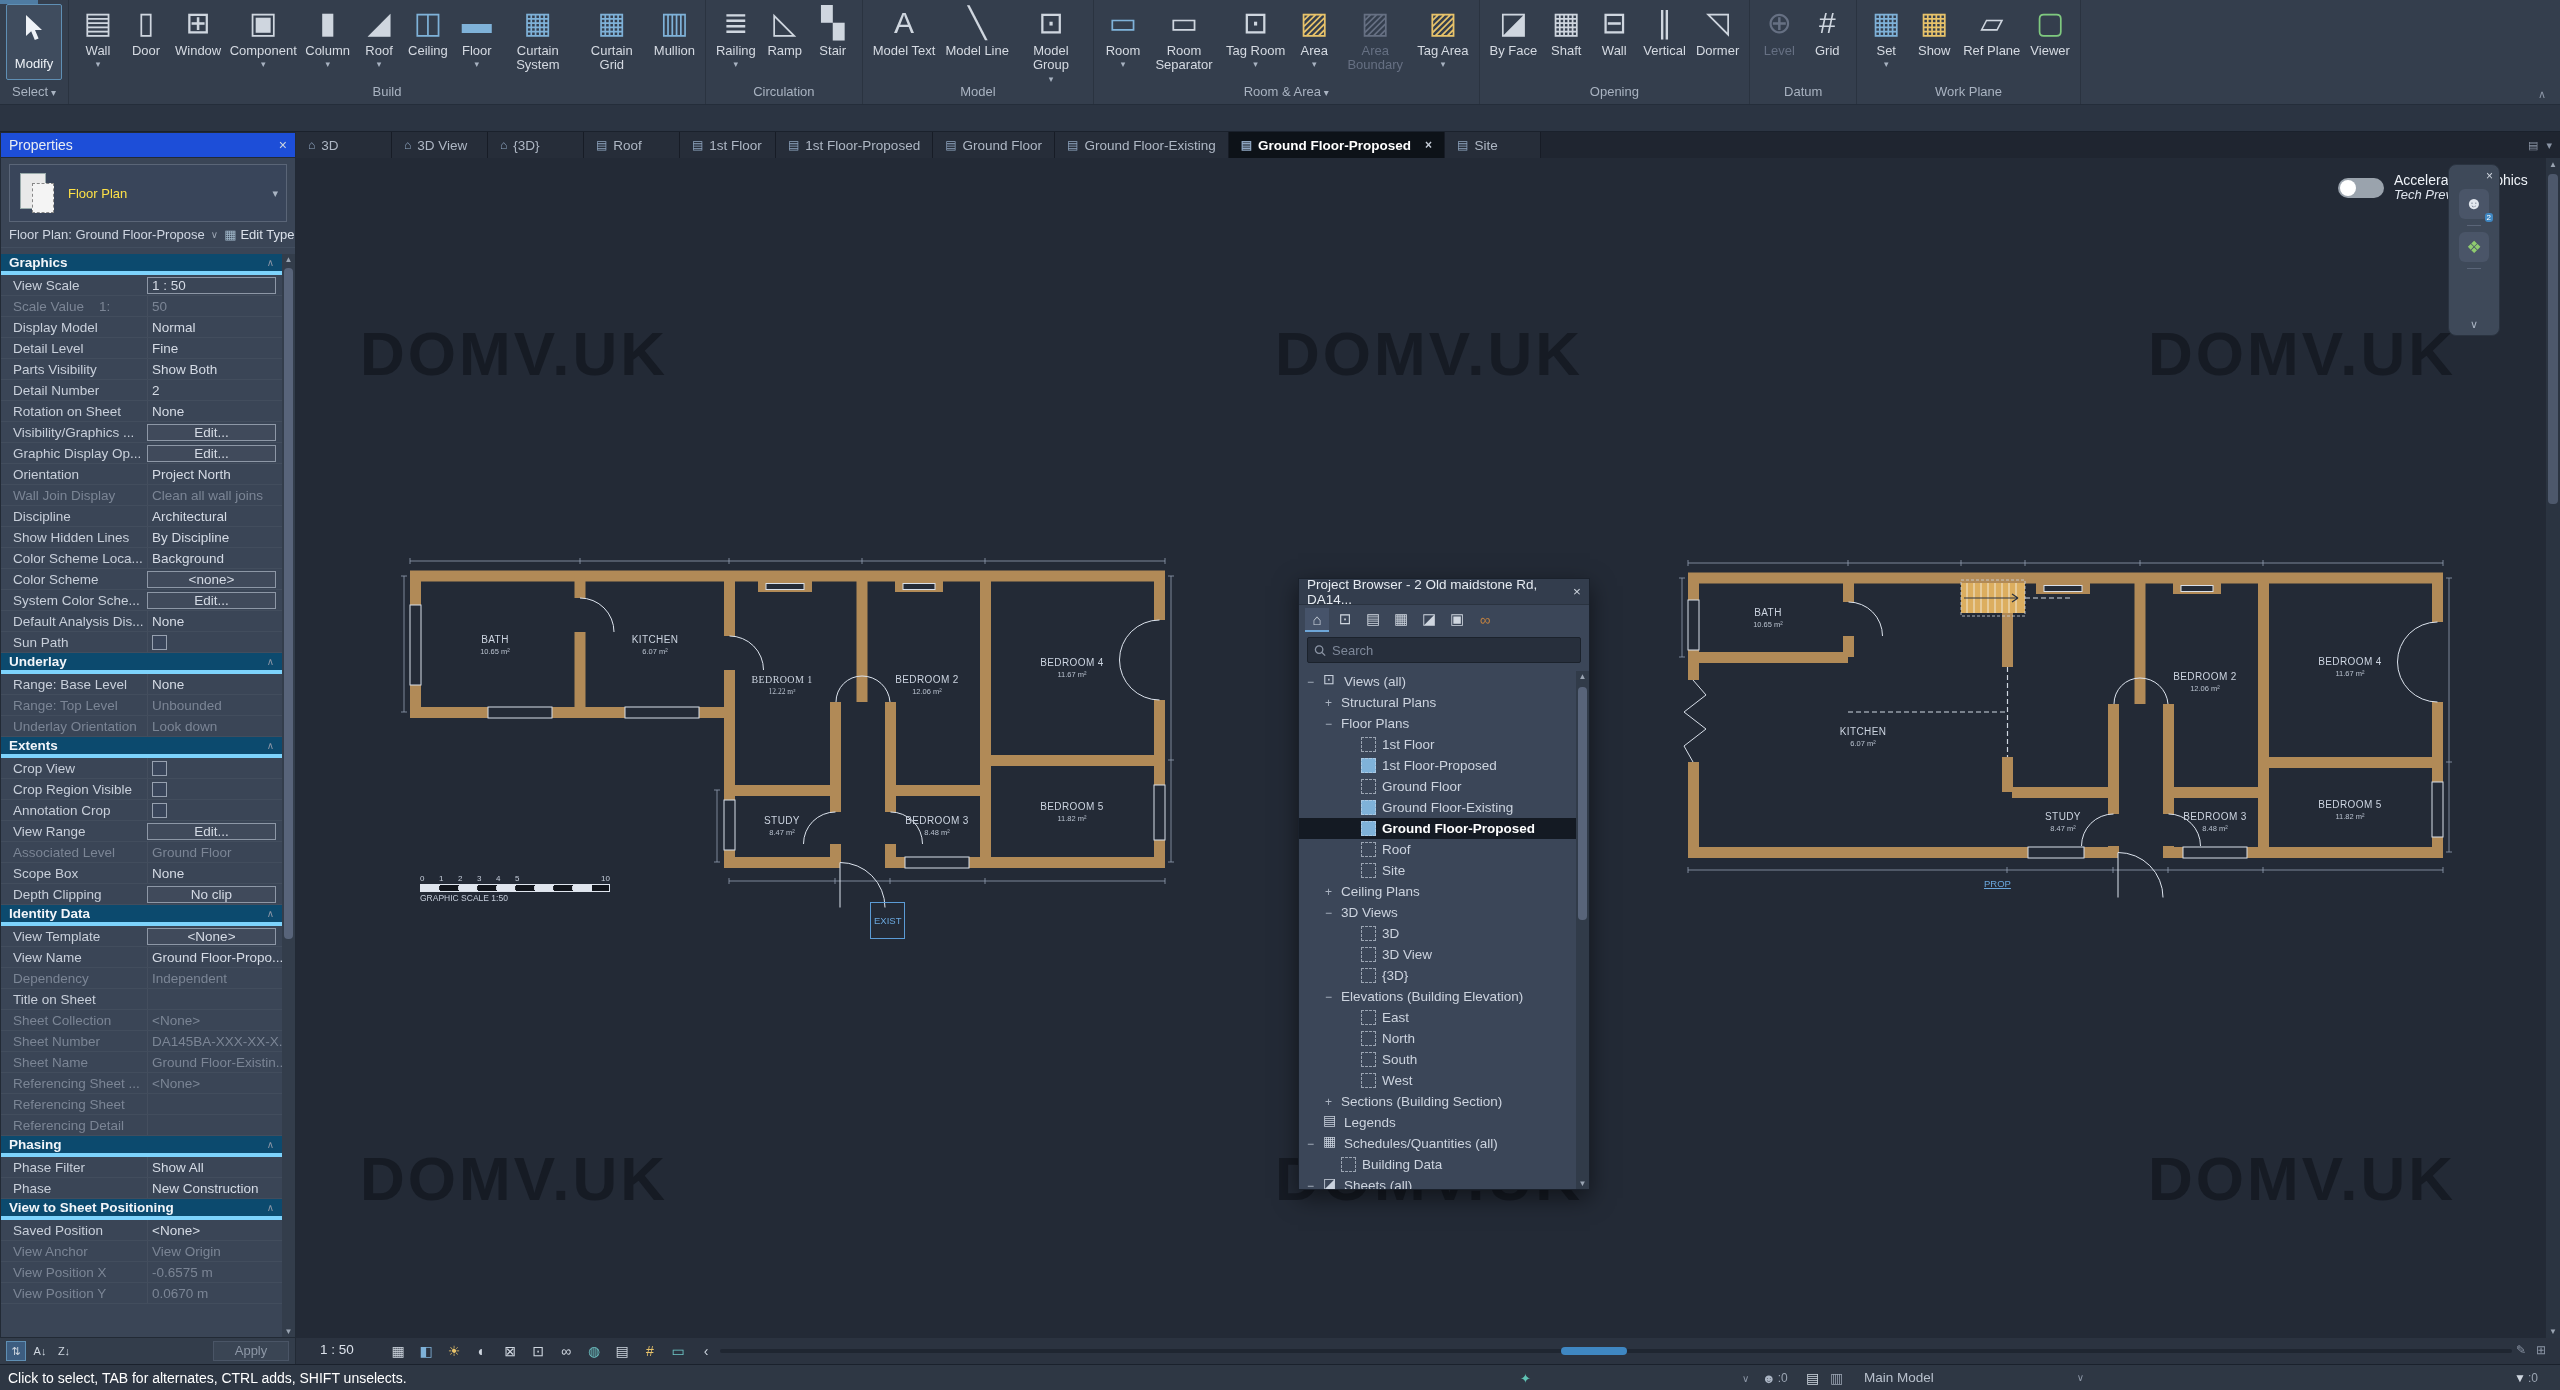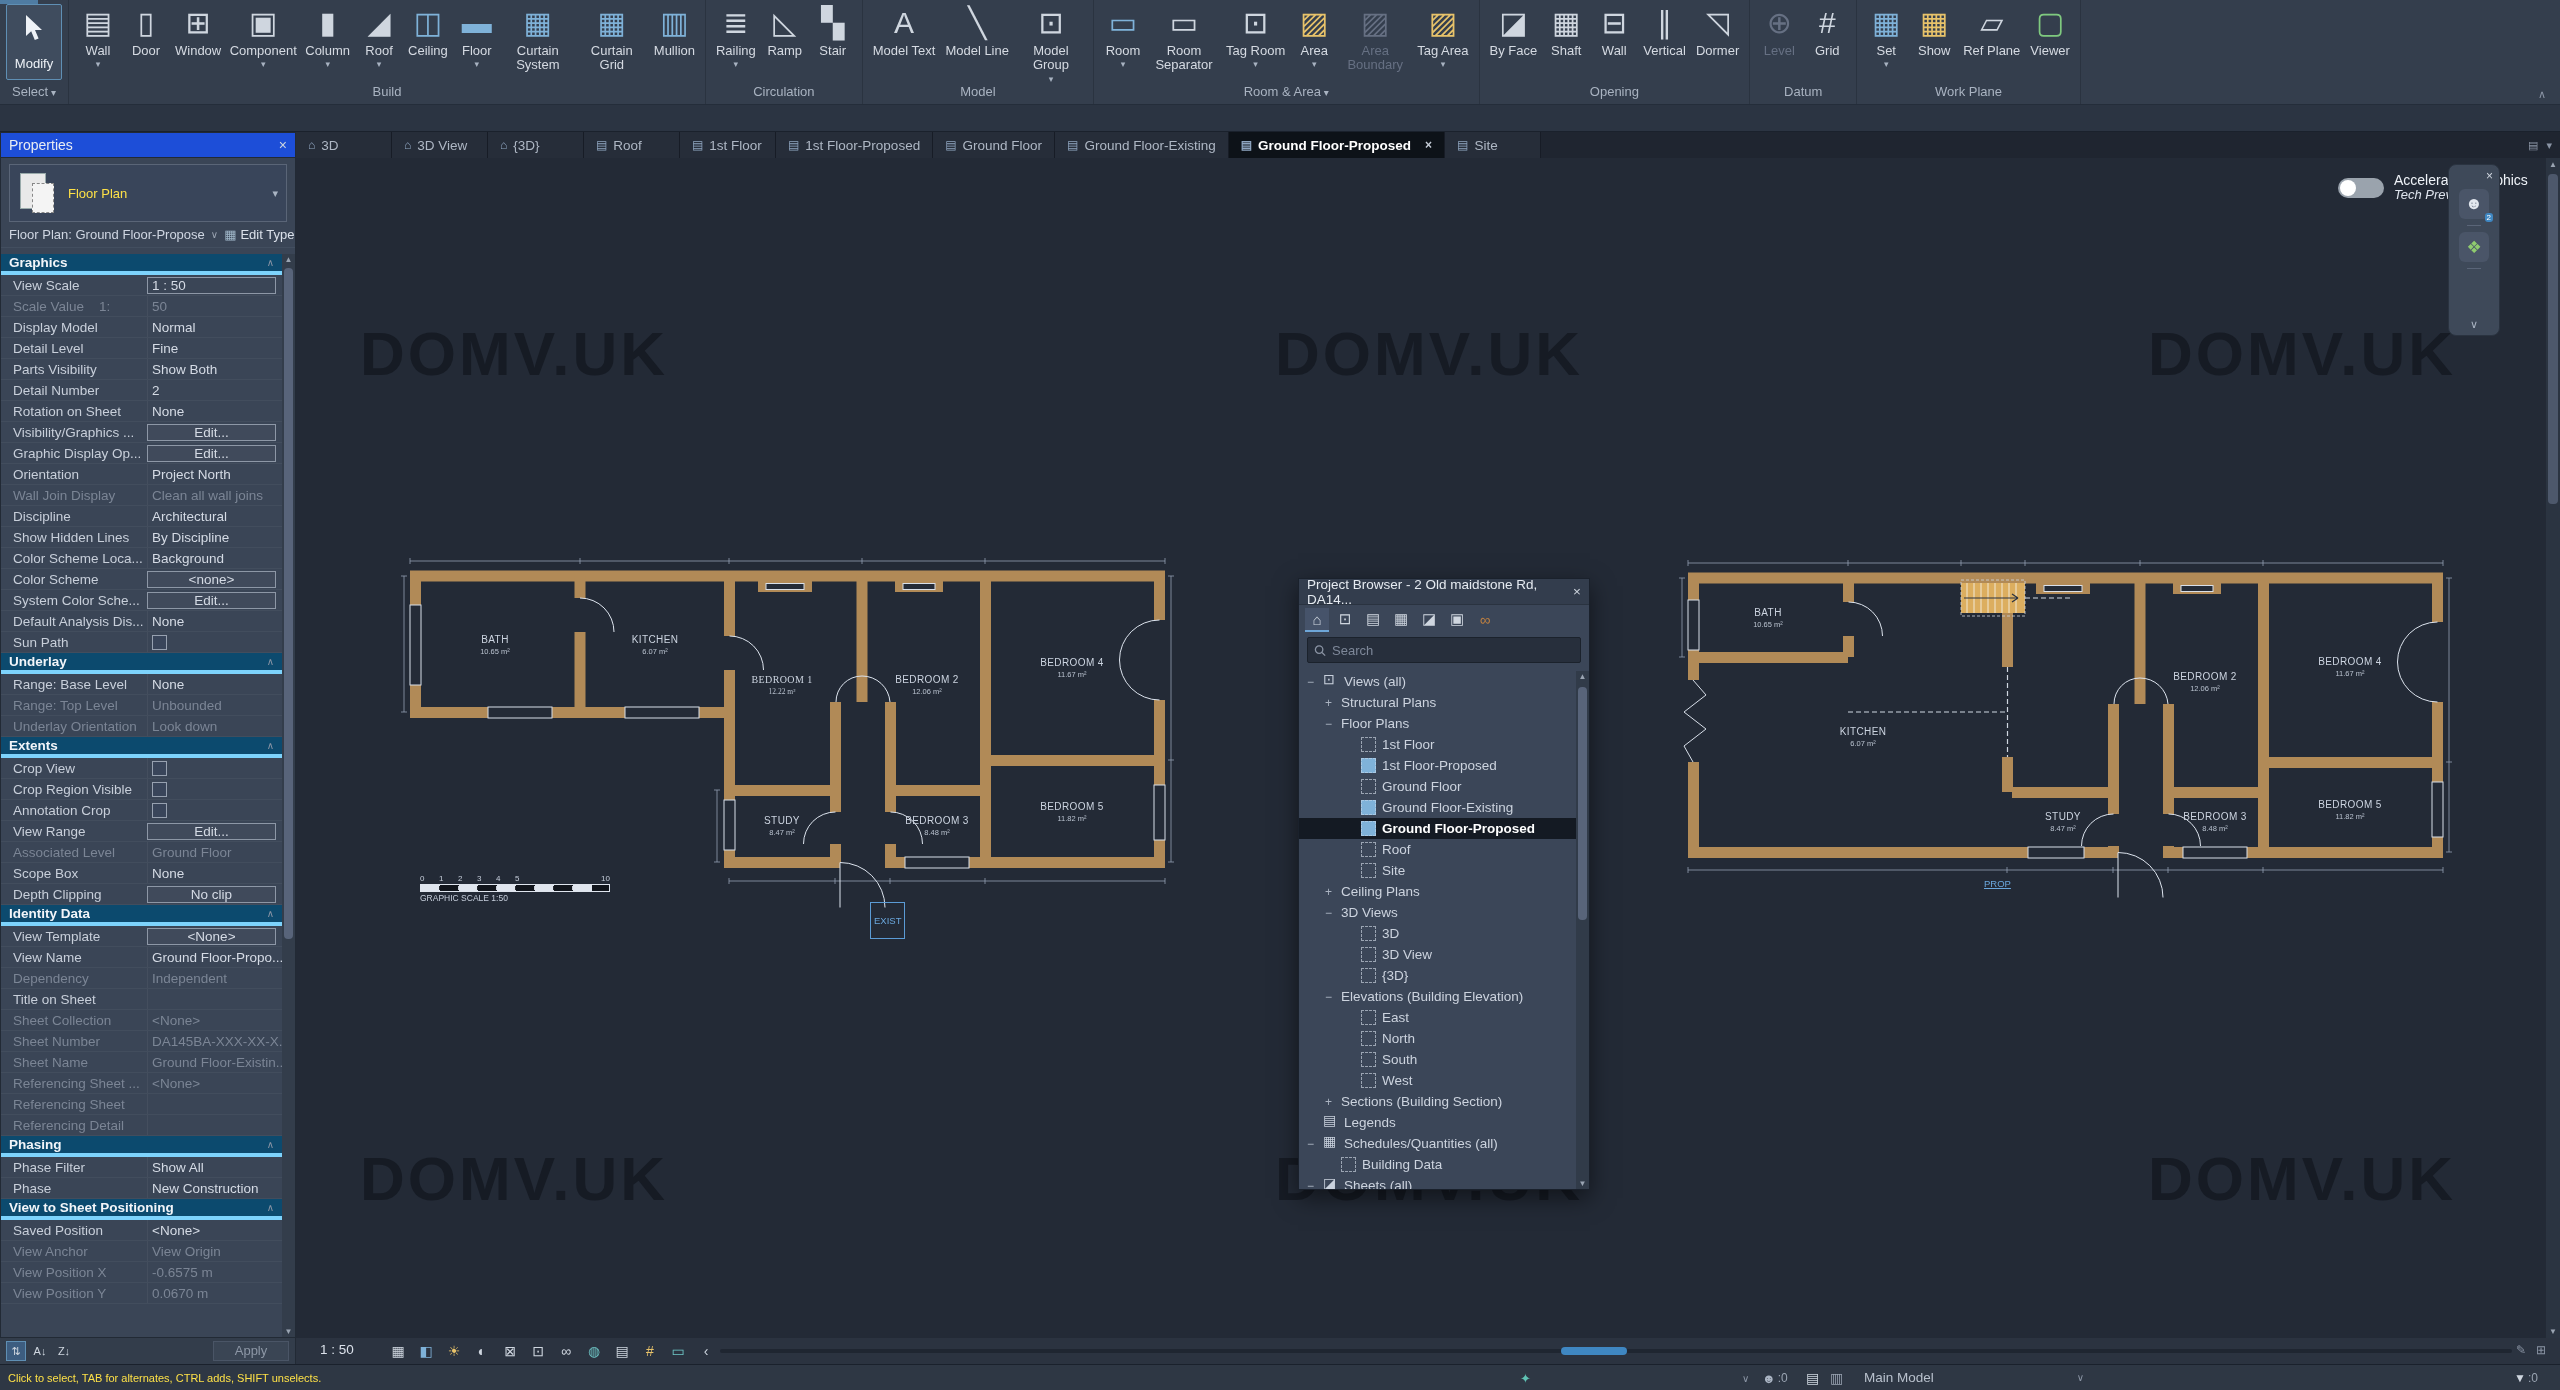--- a/index.html
+++ b/index.html
@@ -180,21 +180,21 @@
     display:flex;align-items:center;justify-content:center}
   .vcb.blue span{color:#7fb2d9}.vcb.yellow span{color:#e8c36a}.vcb.teal span{color:#6fc7c7}
   .hscroll-track{position:absolute;left:720px;right:48px;top:11px;height:4px;background:#1f2631;border-radius:2px}
   .hscroll-thumb{position:absolute;left:841px;top:-2px;width:66px;height:8px;background:#3f87c2;border-radius:4px}
   .vb-end{position:absolute;top:5px;font-size:12px;color:#8b95a5}
 
   
   #statusbar{position:absolute;left:0;top:1364px;width:2560px;height:26px;background:#2e3744;z-index:7;
     border-top:1px solid #1a212c}
   #statusbar>*{position:absolute;top:0;height:26px;display:flex;align-items:center}
-  .sb-prompt{left:8px;font-size:11px;color:#fde047}
+  .sb-prompt{left:8px;font-size:14px;color:#ffffff}
   .sb-worksets{left:1520px;font-size:13px;color:#5fc2b4}
   .sb-chev{left:1742px;font-size:10px;color:#8b95a5}
   .sb-person{left:1762px;font-size:13px;color:#aab4c3;gap:2px}
   .sb-person i{font-style:normal;font-size:12px;color:#9aa4b2}
   .sb-list1{left:1806px;font-size:14px;color:#cfd6df}
   .sb-list2{left:1830px;font-size:14px;color:#9aa4b2}
   .mm-select{left:1860px;width:228px;font-size:13.5px;color:#b8c0cc;border-bottom:1px solid #4a5566;
     justify-content:space-between;padding:0 4px}
   .mm-select .mm-dd{font-size:10px;color:#8b95a5}
   .sb-icons{left:2308px;gap:13px}

